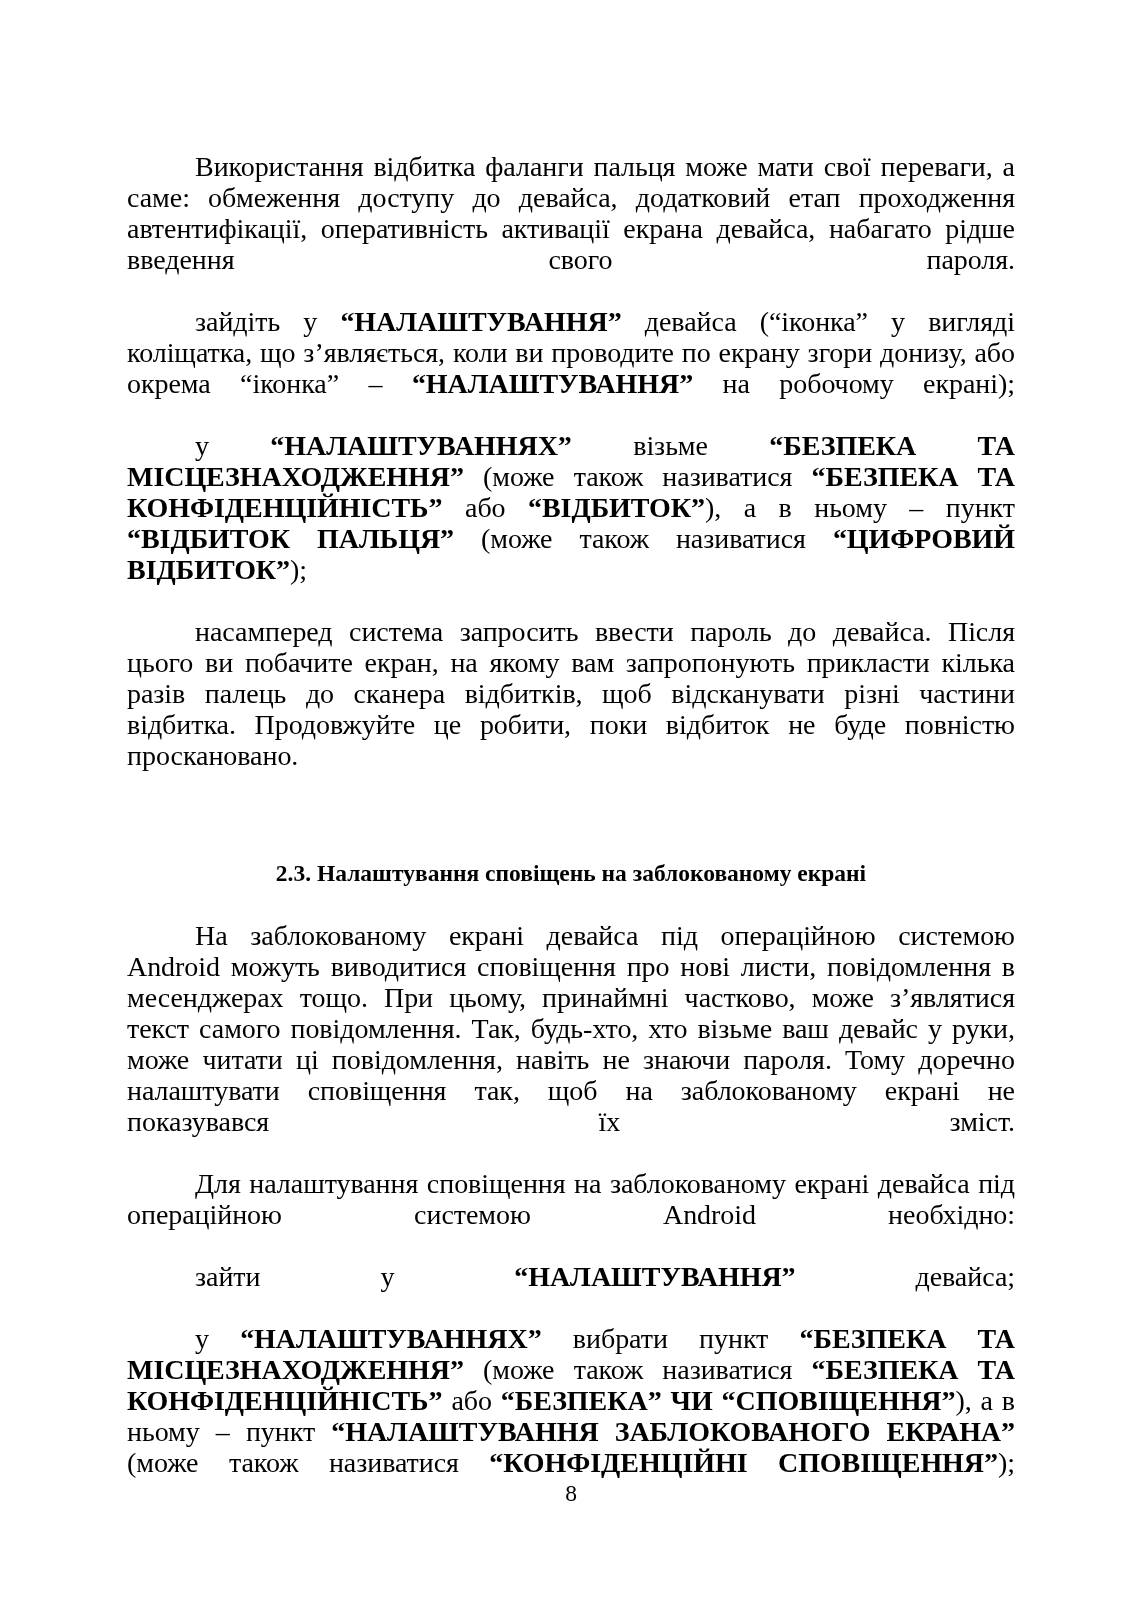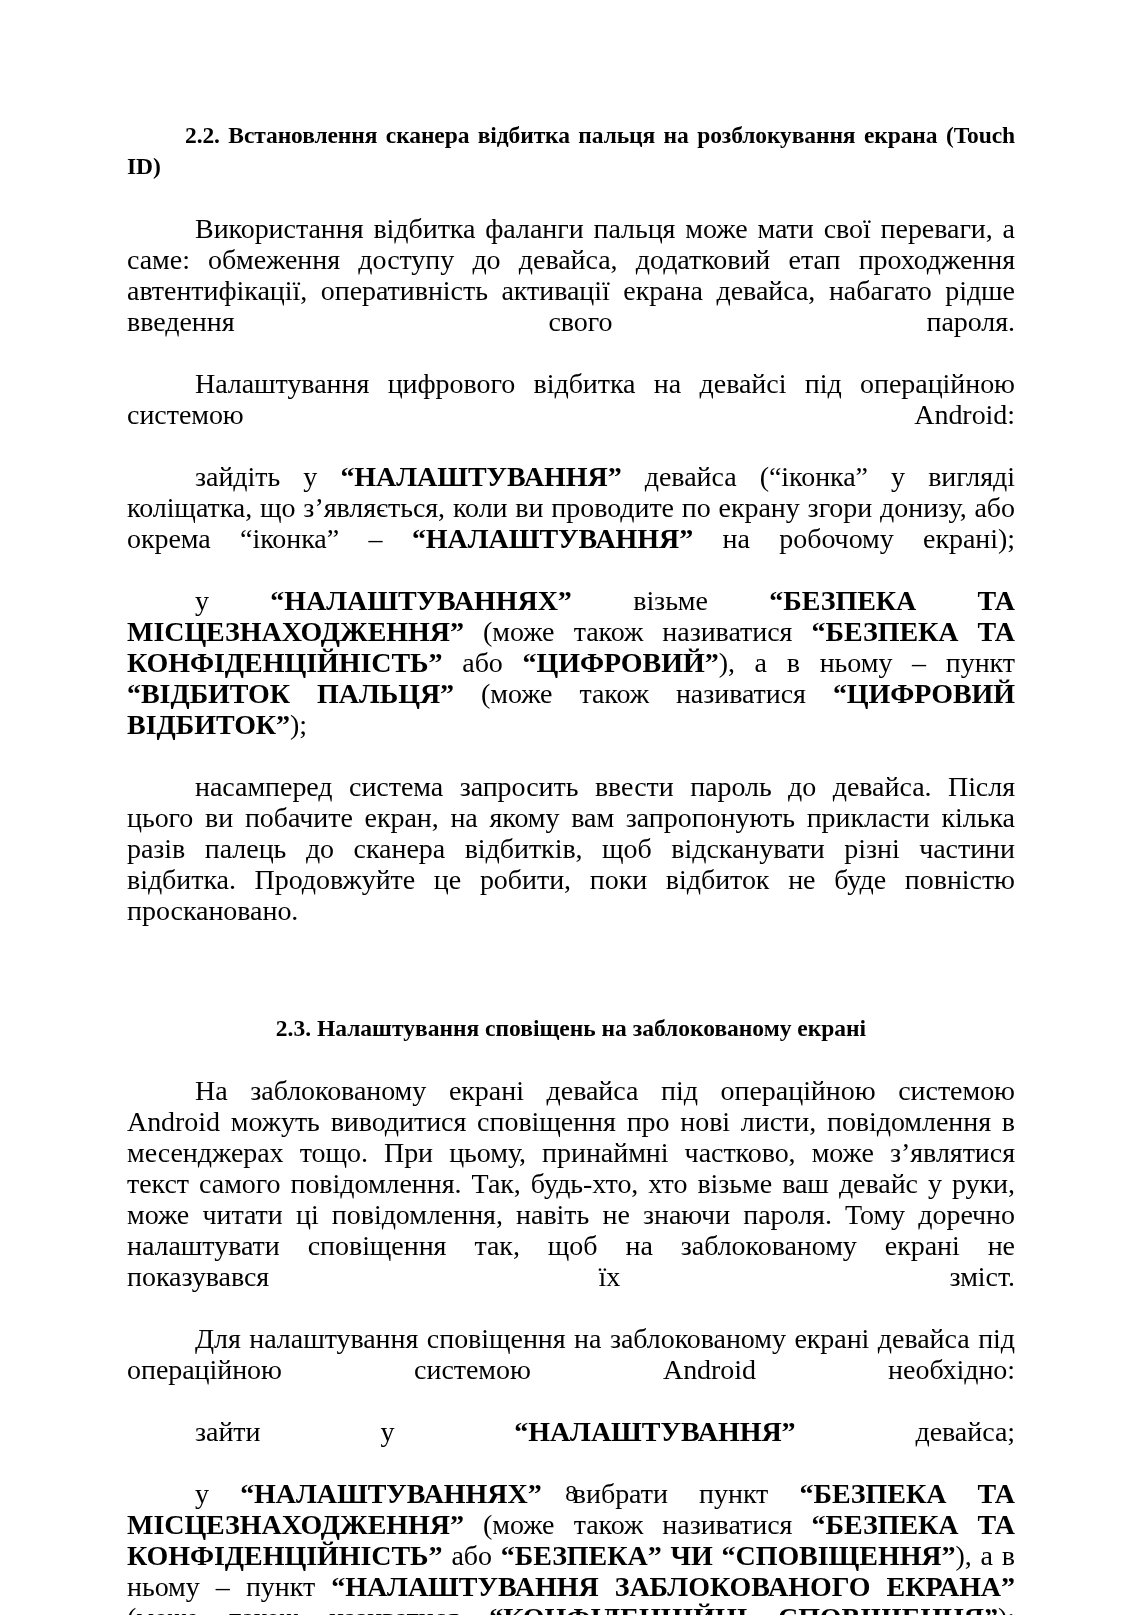--- a/index.html
+++ b/index.html
@@ -71,29 +71,27 @@
   }
   .nojustify-last::after { display: none; }
 </style>
 </head>
 <body>
 
 <div class="page">
 
   <div class="spacer-title"></div>
 
-  <h2 class="heading nojustify-last" id="heading-2-2">2.2. Встановлення сканера відбитка пальця на розблокування екрана (Touch ID)</h2>
 
   <div class="gap-after-heading"></div>
 
   <div id="body-2-2">
       <p class="para" id="p-2-2-1"><span>Використання відбитка фаланги пальця може мати свої переваги, а саме: обмеження доступу до девайса, додатковий етап проходження автентифікації, оперативність активації екрана девайса, набагато рідше введення свого пароля.</span></p>
-      <p class="para" id="p-2-2-3"><span>Налаштування цифрового відбитка на девайсі під операційною системою Android:</span></p>
       <p class="para" id="p-2-2-4"><span>зайдіть у </span><b>“НАЛАШТУВАННЯ”</b><span> девайса (“іконка” у вигляді коліщатка, що з’являється, коли ви проводите по екрану згори донизу, або окрема “іконка” – </span><b>“НАЛАШТУВАННЯ”</b><span> на робочому екрані);</span></p>
-      <p class="para" id="p-2-2-5"><span>у </span><b>“НАЛАШТУВАННЯХ”</b><span> візьме </span><b>“БЕЗПЕКА ТА МІСЦЕЗНАХОДЖЕННЯ”</b><span> (може також називатися </span><b>“БЕЗПЕКА ТА КОНФІДЕНЦІЙНІСТЬ”</b><span> або </span><b>“ЦИФРОВИЙ”</b><span>), а в ньому – пункт </span><b>“ВІДБИТОК ПАЛЬЦЯ”</b><span> (може також називатися </span><b>“ЦИФРОВИЙ ВІДБИТОК”</b><span>);</span></p>
+      <p class="para" id="p-2-2-5"><span>у </span><b>“НАЛАШТУВАННЯХ”</b><span> візьме </span><b>“БЕЗПЕКА ТА МІСЦЕЗНАХОДЖЕННЯ”</b><span> (може також називатися </span><b>“БЕЗПЕКА ТА КОНФІДЕНЦІЙНІСТЬ”</b><span> або </span><b>“ВІДБИТОК”</b><span>), а в ньому – пункт </span><b>“ВІДБИТОК ПАЛЬЦЯ”</b><span> (може також називатися </span><b>“ЦИФРОВИЙ ВІДБИТОК”</b><span>);</span></p>
       <p class="para" id="p-2-2-6"><span>насамперед система запросить ввести пароль до девайса. Після цього ви побачите екран, на якому вам запропонують прикласти кілька разів палець до сканера відбитків, щоб відсканувати різні частини відбитка. Продовжуйте це робити, поки відбиток не буде повністю проскановано.</span></p>
     </div>
 
   <div class="gap-before-heading"></div>
 
   <h2 class="heading-centered" id="heading-2-3">2.3. Налаштування сповіщень на заблокованому екрані</h2>
 
   <div class="gap-after-h23"></div>
 
   <div id="body-2-3">

